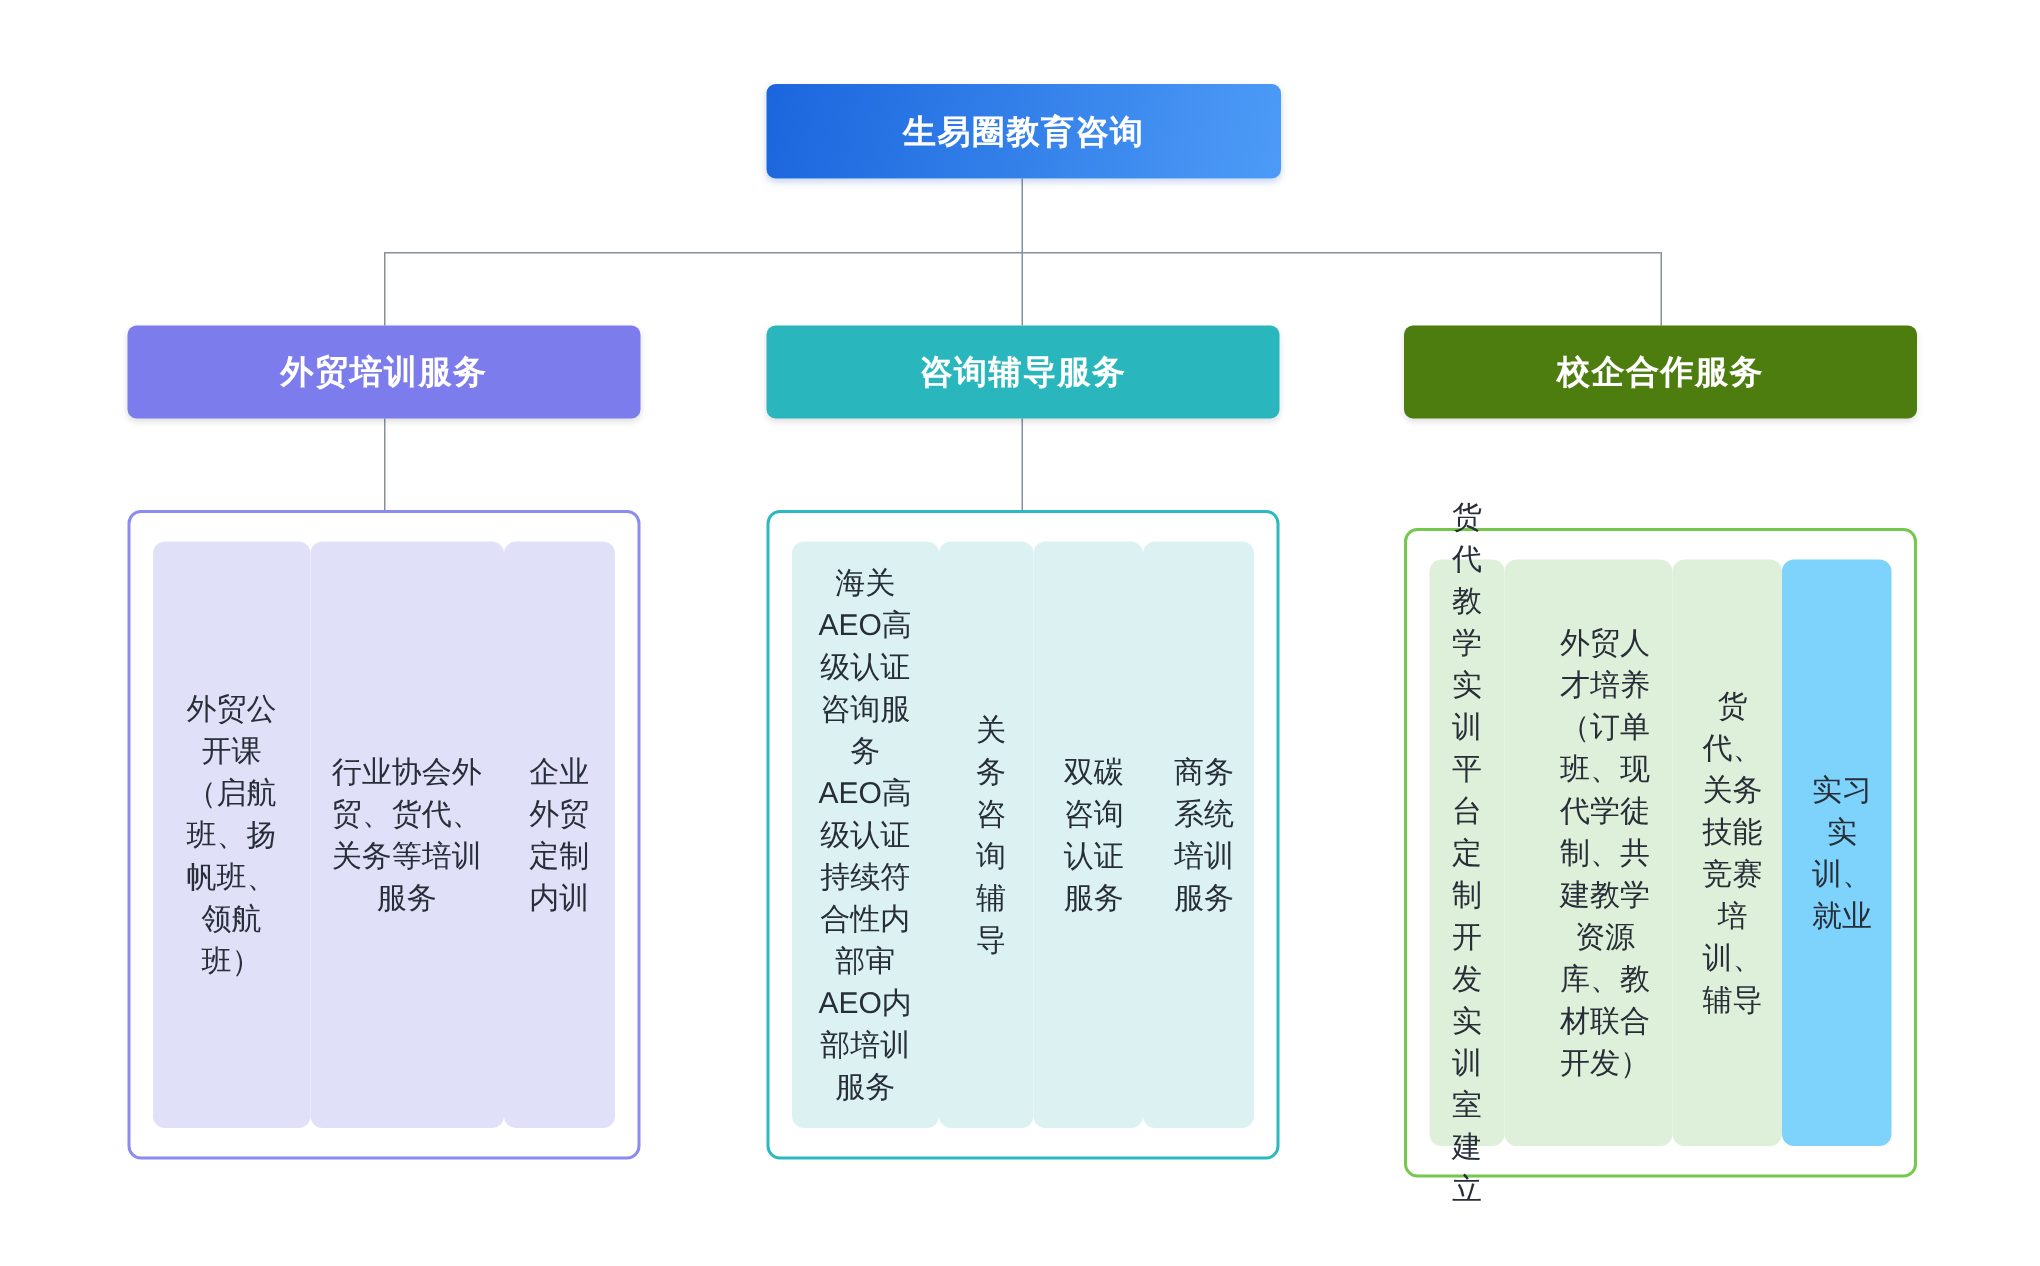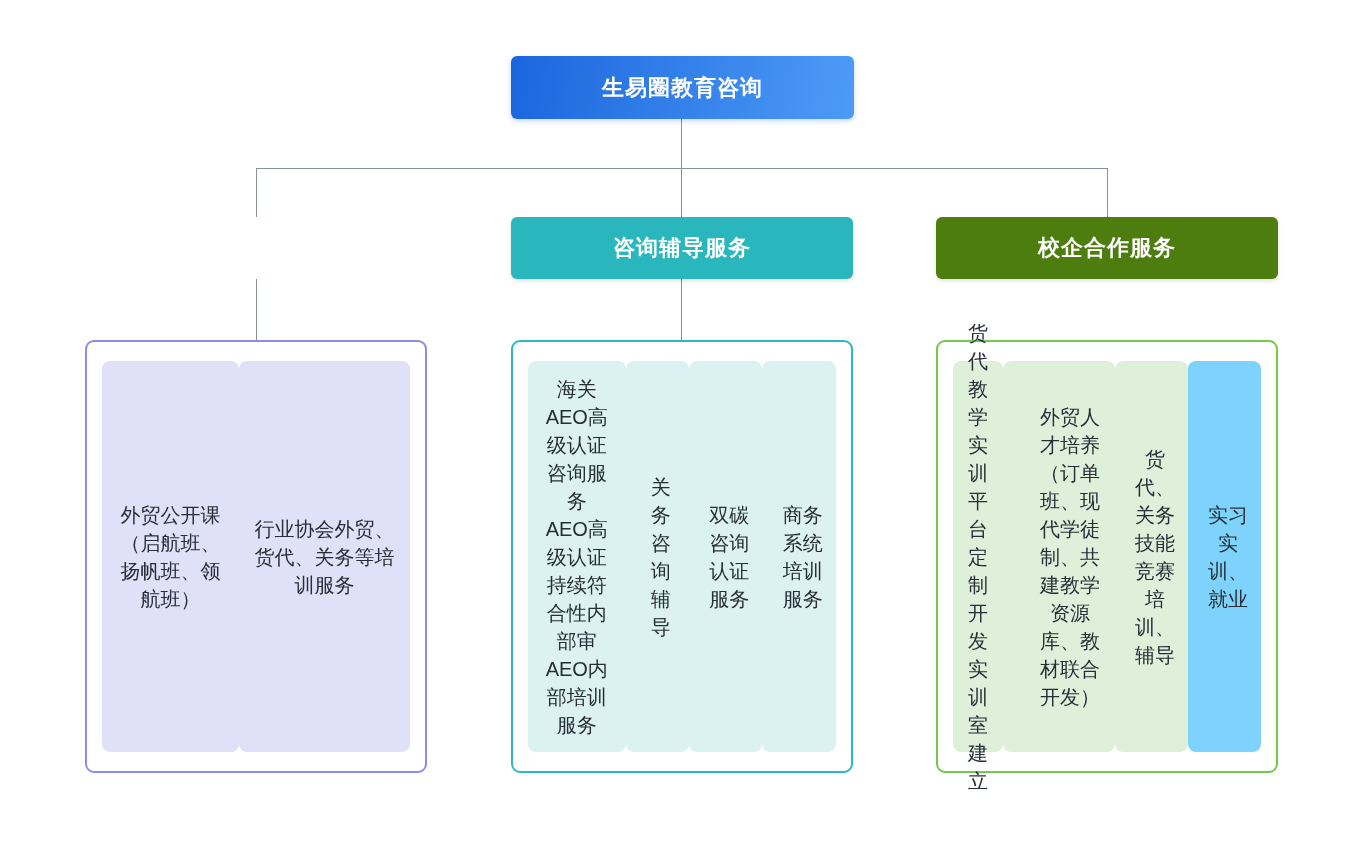--- a/index.html
+++ b/index.html
@@ -54,39 +54,41 @@
   <div class="line vline" style="left:681px;top:119px;height:49px;"></div>
   <div class="line hline" style="left:256px;top:168px;width:851px;"></div>
   <div class="line vline" style="left:256px;top:168px;height:49px;"></div>
   <div class="line vline" style="left:681px;top:168px;height:49px;"></div>
   <div class="line vline" style="left:1107px;top:168px;height:49px;"></div>
   <div class="line vline" style="left:256px;top:279px;height:61px;"></div>
   <div class="line vline" style="left:681px;top:279px;height:61px;"></div>
 
   <div class="node root">生易圈教育咨询</div>
 
+  <div class="node branch b1" style="background-color: rgb(124, 124, 236);">外贸培训服务</div>
   <div class="node branch b2" style="background-color: rgb(41, 183, 189);">咨询辅导服务</div>
   <div class="node branch b3" style="background-color: #4d7c0f;">校企合作服务</div>
 
   <div class="group g1" style="border-color: rgb(139, 139, 240);">
     <div class="item hA" style="background-color: rgb(225, 224, 249);">外贸公开课
 （启航班、扬帆班、领航班）</div>
     <div class="item hA" style="background-color: rgb(225, 224, 249);">行业协会外贸、货代、关务等培训服务</div>
+    <div class="item hA" style="background-color: rgb(225, 224, 249);">企业外贸定制内训</div>
   </div>
 
   <div class="group g2" style="border-color: rgb(45, 184, 194);">
     <div class="item hB" style="background-color: rgb(220, 242, 242);">海关AEO高级认证咨询服务
 AEO高级认证持续符合性内部审
 AEO内部培训服务</div>
     <div class="item hC" style="background-color: rgb(220, 242, 242);">关务咨询辅导</div>
     <div class="item hC" style="background-color: rgb(220, 242, 242);">双碳咨询认证服务</div>
     <div class="item hC" style="background-color: rgb(220, 242, 242);">商务系统培训服务</div>
   </div>
 
-  <div class="group g3" style="border-color: rgb(116, 200, 76);">
+  <div class="group g3" style="border-color: rgb(116, 200, 76); margin-top: 12px;">
     <div class="item hA" style="background-color: rgb(223, 240, 218);">货代教学实训平台定制开发
 实训室建立</div>
     <div class="item hB" style="background-color: rgb(223, 240, 218); padding-left: 35px;">外贸人才培养（订单班、现代学徒制、共建教学资源库、教材联合开发）</div>
     <div class="item hC" style="background-color: rgb(223, 240, 218);">货代、关务技能竞赛培训、辅导</div>
     <div class="item hC" style="background-color: #7dd3fc;">实习实训、就业</div>
   </div>
 
 </div>
 
 </body></html>

